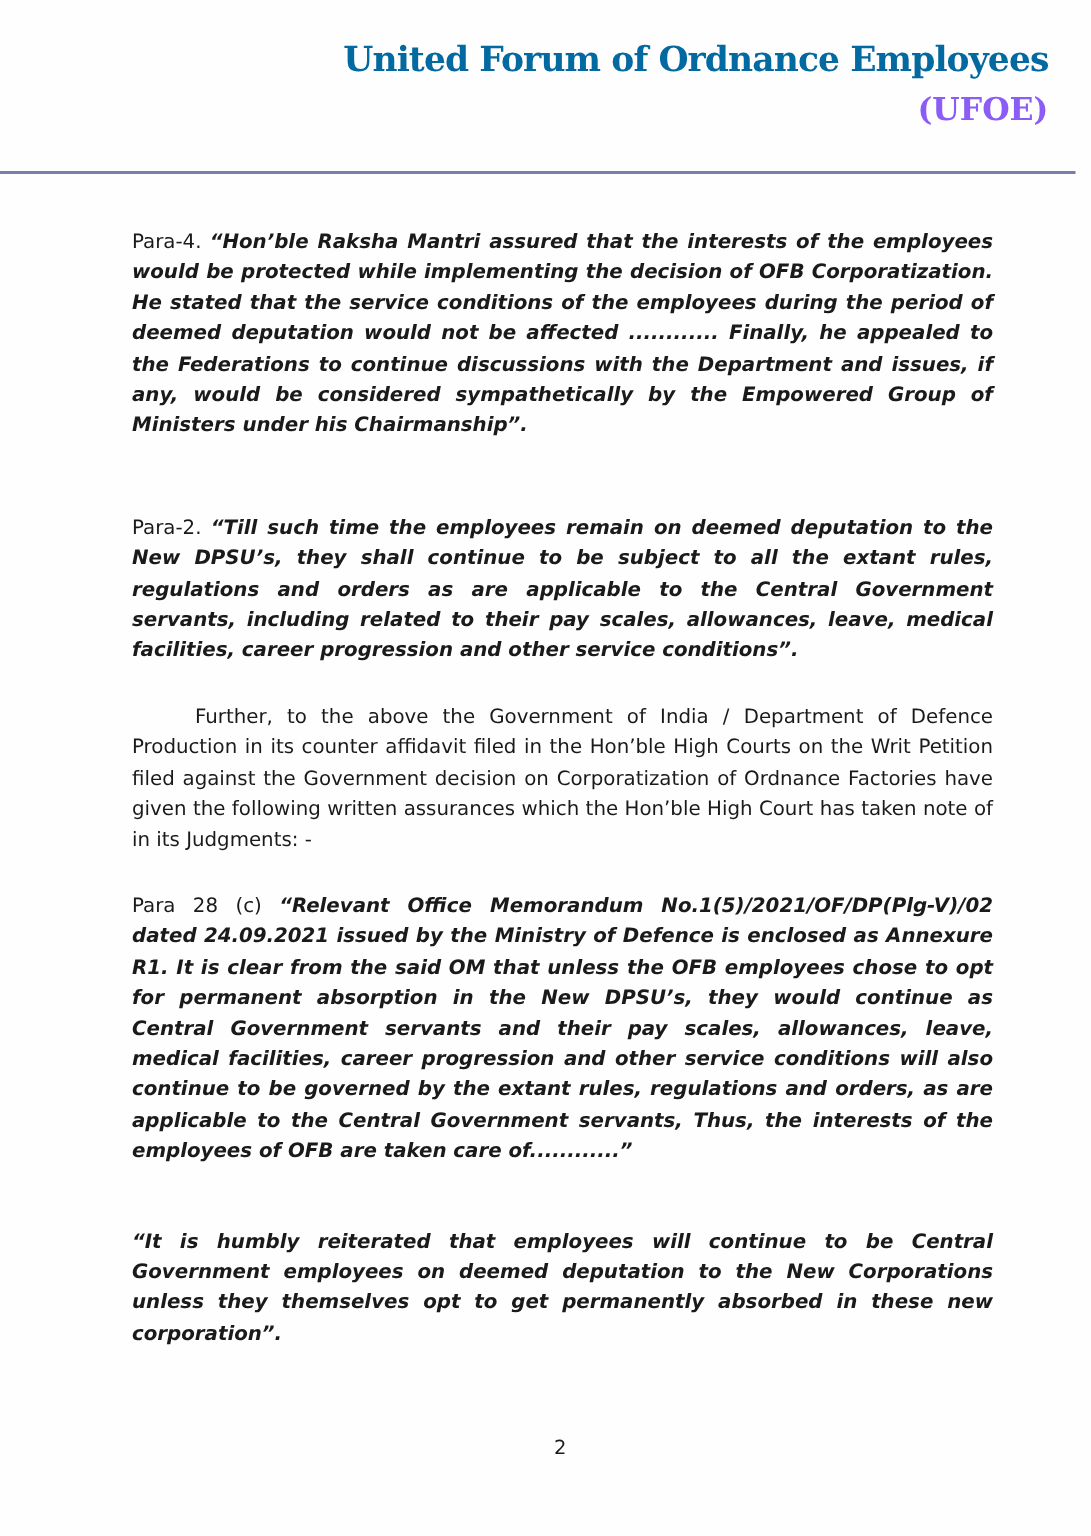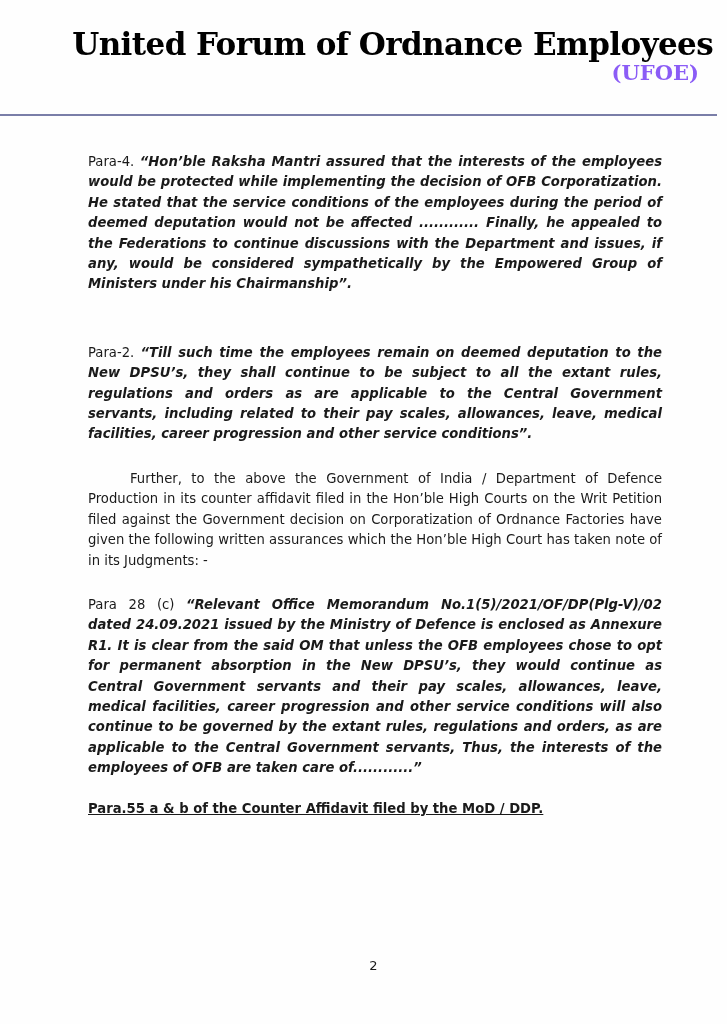--- a/index.html
+++ b/index.html
@@ -1,17 +1,17 @@
 <!DOCTYPE html>
 <html><head>
 <meta charset="utf-8">
 <style>
   html, body { margin:0; padding:0; background:#fefefe; }
   body { width:727px; height:1024px; position:relative; overflow:hidden; font-family:"DejaVu Sans", sans-serif; color:#1a1a1a; }
-  .hdr-title { position:absolute; right:14px; top:26px; font-family:"DejaVu Serif", serif; font-weight:bold; font-size:31px; color:#000000; letter-spacing:-0.6px; white-space:nowrap; }
+  .hdr-title { position:absolute; right:28px; top:26px; font-family:"DejaVu Serif", serif; font-weight:bold; font-size:23px; color:#0369a1; letter-spacing:-0.6px; white-space:nowrap; }
   .hdr-abbr { position:absolute; right:28px; top:60px; font-family:"DejaVu Serif", serif; font-weight:bold; font-size:21px; color:#8b5cf6; }
   .hdr-rule { position:absolute; left:0; right:10px; top:114px; height:2px; background:#7a7ea8; }
   .content { position:absolute; left:88px; width:574px; top:152px; font-size:13.2px; line-height:20.4px; }
   p { margin:0; text-align:justify; text-align-last:left; }
   .q { font-weight:bold; font-style:italic; text-decoration-thickness:1.5px; }
   .lbl { font-weight:normal; }
   .indent { text-indent:42px; }
   .gap { height:20px; }
   .gap2 { height:24px; }
   .heading { font-weight:bold; text-decoration:underline; }
@@ -37,17 +37,17 @@
     <span class="q">“Till such time the employees remain on deemed deputation to the New DPSU’s, they shall continue to be subject to all the extant rules, regulations and orders as are applicable to the Central Government servants, including related to their pay scales, allowances, leave, medical facilities, career progression and other service conditions”.</span>
   </p>
   <div class="gap2"></div>
   <p class="indent">Further, to the above the Government of India / Department of Defence Production in its counter affidavit filed in the Hon’ble High Courts on the Writ Petition filed against the Government decision on Corporatization of Ordnance Factories have given the following written assurances which the Hon’ble High Court has taken note of in its Judgments: -</p>
   <div class="gap2"></div>
   <p>
     <span class="lbl">Para 28 (c)</span>
     <span class="q">“Relevant Office Memorandum No.1(5)/2021/OF/DP(Plg-V)/02 dated 24.09.2021 issued by the Ministry of Defence is enclosed as Annexure R1. It is clear from the said OM that unless the OFB employees chose to opt for permanent absorption in the New DPSU’s, they would continue as Central Government servants and their pay scales, allowances, leave, medical facilities, career progression and other service conditions will also continue to be governed by the extant rules, regulations and orders, as are applicable to the Central Government servants, Thus, the interests of the employees of OFB are taken care of............”</span>
   </p>
   <div class="gap"></div>
-  <p class="heading">Para.55 a &amp; b of the Counter Affidavit filed by the MoD / DDP.</p>
   <div class="gap"></div>
+  <p class="q">“It is humbly reiterated that employees will continue to be Central Government employees on deemed deputation to the New Corporations unless they themselves opt to get permanently absorbed in these new corporation”.</p>
 </div>
 
 <div class="pageno">2</div>
 
 </body></html>

